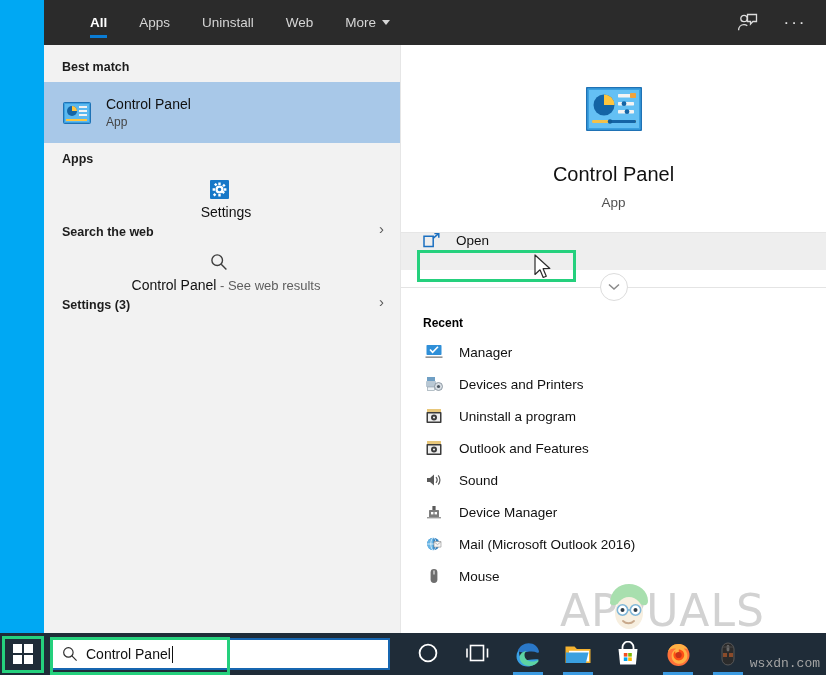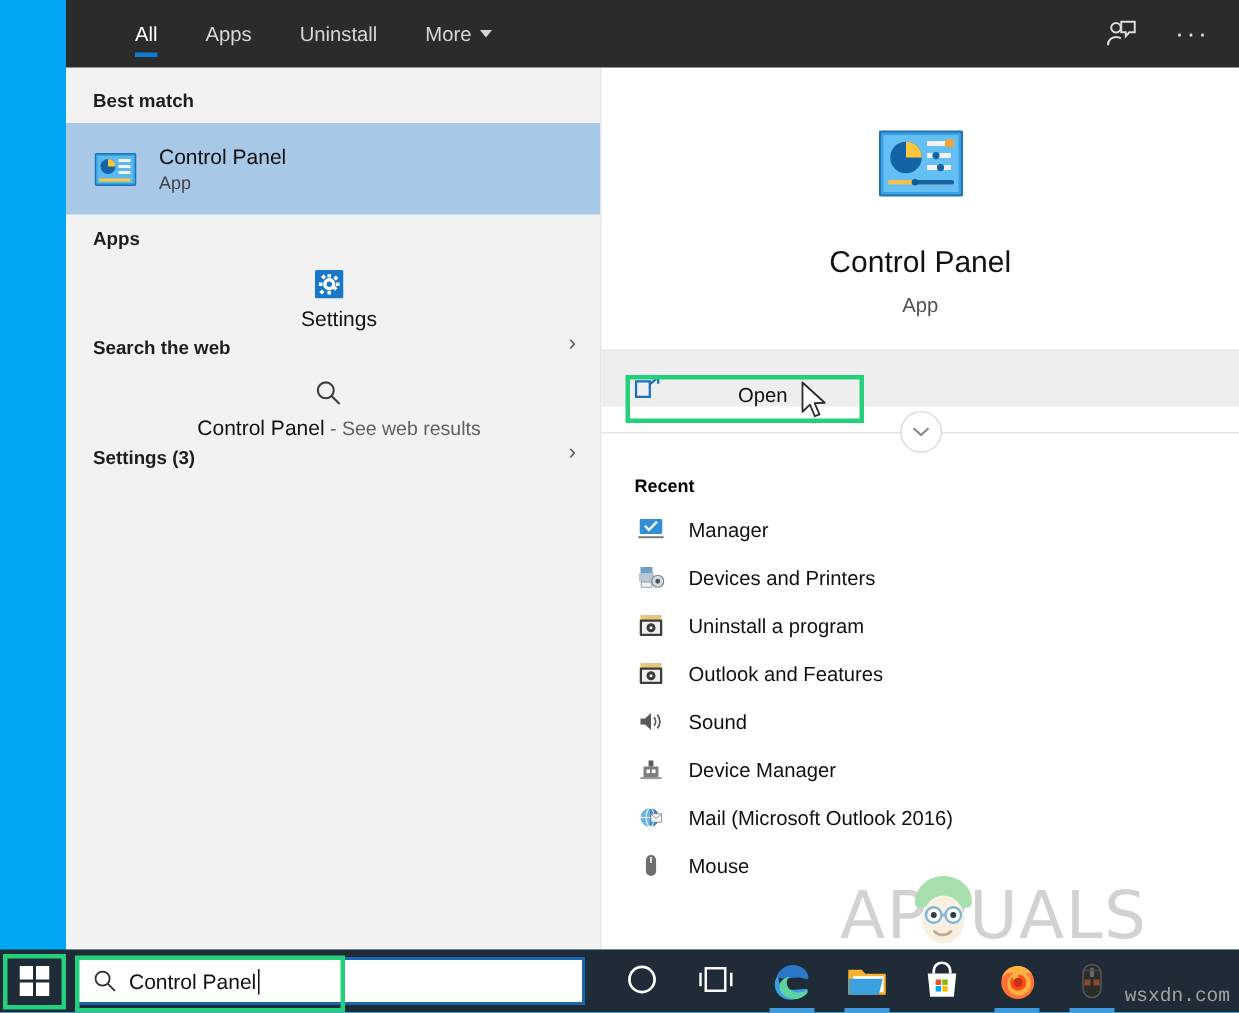--- a/index.html
+++ b/index.html
@@ -35,21 +35,21 @@
   .tabs { display: flex; align-items: stretch; padding-left: 30px; }
   .tab {
     position: relative;
     display: flex; align-items: center;
     padding: 0 16px;
     color: #d6d6d6;
     font-size: 13.5px;
     cursor: default;
     white-space: nowrap;
   }
-  .tab.active { color: #ffffff; font-weight: normal; }
+  .tab.active { color: #ffffff; font-weight: bold; }
   .tab.active::after {
     content: "";
     position: absolute;
     left: 16px; right: 16px; bottom: 7px;
     height: 3px; background: #0a7cd4;
   }
   .tab .caret {
     display: inline-block;
     margin-left: 6px;
     width: 0; height: 0;
@@ -129,22 +129,22 @@
   #preview-sub { font-size: 13.5px; color: #515151; margin-top: 9px; }
 
   #action-strip {
     border-top: 1px solid #e6e6e6;
     height: 38px;
     display: flex; align-items: center;
     background: #eeeeee;
     position: relative;
   }
   .action-row {
-    display: flex; align-items: flex-end;
-    height: 100%; padding-left: 22px; width: 100%; gap: 36px;
+    display: flex; align-items: flex-start;
+    height: 100%; padding-left: 22px; width: 100%;
   }
   .action-label { font-size: 13.5px; color: #111111; margin-left: 16px; }
 
   
   .annot {
     position: absolute;
     border: 3px solid #25d07d;
     pointer-events: none;
     z-index: 40;
   }
@@ -261,20 +261,23 @@
   <div id="flyout-header">
     <div class="tabs">
       <div class="tab active">
         <span>All</span>
       </div>
       <div class="tab">
         <span>Apps</span>
       </div>
       <div class="tab">
         <span>Uninstall</span>
+      </div>
+      <div class="tab">
+        <span>Web</span>
       </div>
       <div class="tab">
         <span>More</span>
         <span class="caret"></span>
       </div>
     </div>
     <div class="header-right">
       <div class="hdr-icon">
         <svg width="21" height="19" viewBox="0 0 21 19">
           <circle cx="7" cy="5.5" r="3.2" fill="none" stroke="#dcdcdc" stroke-width="1.3"></circle>

